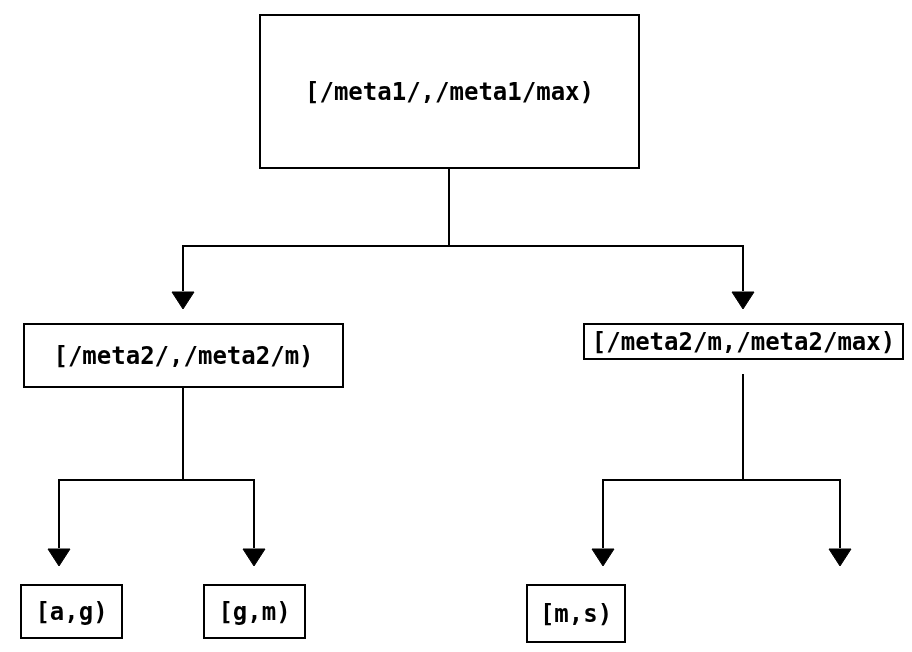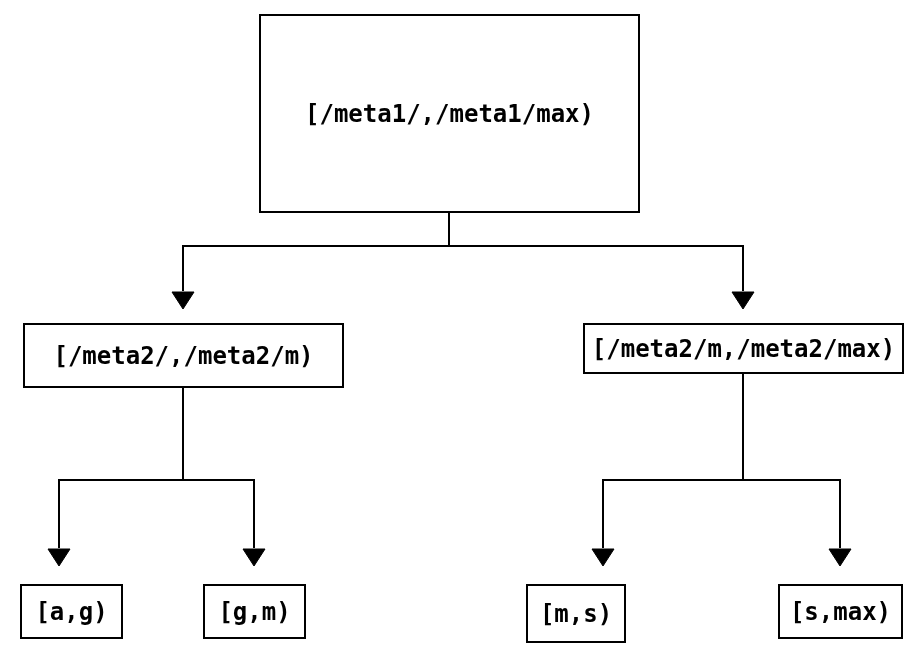--- a/index.html
+++ b/index.html
@@ -41,23 +41,23 @@
     align-items: center;
     justify-content: center;
   }
   .node-label {
     font-size: 24px;
     font-weight: bold;
     color: #000000;
     white-space: pre;
     letter-spacing: 0;
   }
-  .node-root      { left: 259px; top: 14px;  width: 381px; height: 199px; }
+  .node-root      { left: 259px; top: 14px;  width: 381px; height: 155px; }
   .node-left      { left: 23px;  top: 323px; width: 321px; height: 65px; }
-  .node-right     { left: 583px; top: 323px; width: 321px; height: 51px; }
+  .node-right     { left: 583px; top: 323px; width: 321px; height: 37px; }
   .node-leaf-ag   { left: 8px;   top: 584px; width: 103px; height: 55px; margin-left: 12px; }
   .node-leaf-gm   { left: 203px; top: 584px; width: 103px; height: 55px; }
   .node-leaf-ms   { left: 526px; top: 584px; width: 100px; height: 59px; }
   .node-leaf-smax { left: 778px; top: 584px; width: 125px; height: 55px; }
 </style>
 </head>
 <body>
 
 <div class="canvas">
 
@@ -111,17 +111,14 @@
   </div>
 
   <div class="node node-leaf-gm">
     <span class="node-label">[g,m)</span>
   </div>
 
   <div class="node node-leaf-ms">
     <span class="node-label">[m,s)</span>
   </div>
 
-  <div class="node node-leaf-smax">
-    <span class="node-label">[s,max)</span>
-  </div>
 
 </div>
 
 </body></html>

